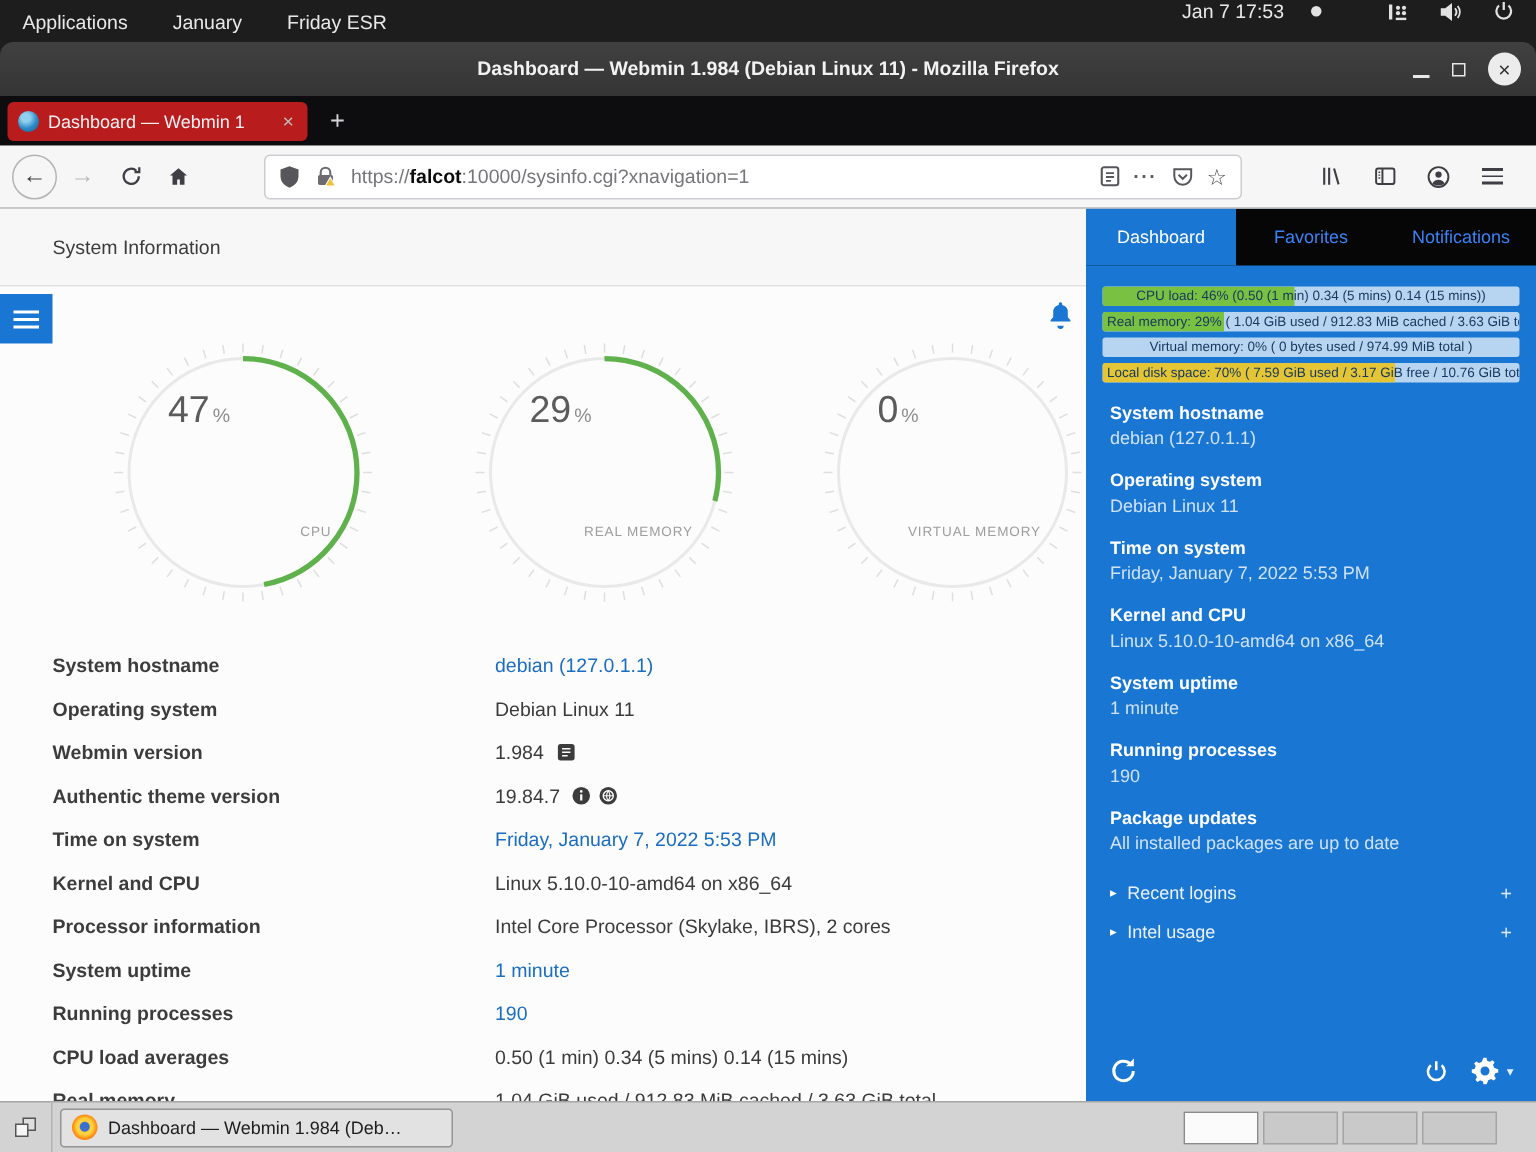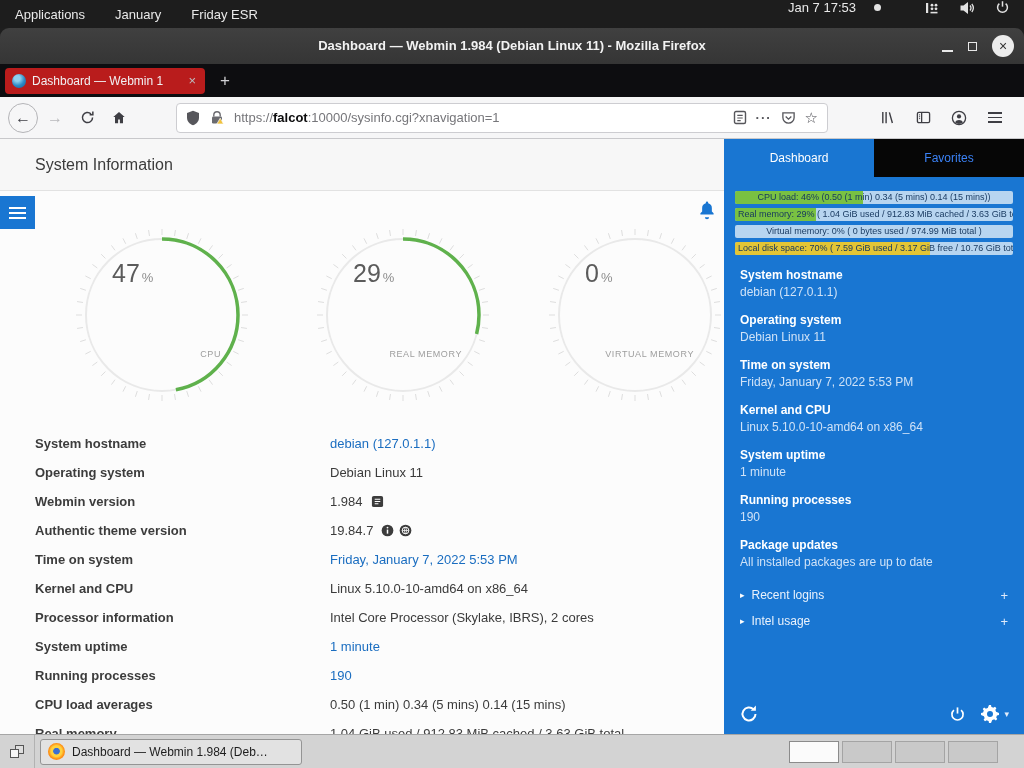--- a/index.html
+++ b/index.html
@@ -57,21 +57,21 @@
   .url-star{font-size:15px;color:#4c4c52;}
   .nav-right{margin-left:44px;display:flex;align-items:center;gap:4px;}
   .menu-bars{display:flex;flex-direction:column;gap:3px;}
   .menu-bars span{display:block;width:14px;height:1.6px;background:#3e3e44;}
 
   
   .content{position:absolute;top:139px;left:0;width:1024px;height:595px;display:flex;z-index:10;}
   .wm-main{position:relative;width:724px;height:100%;background:#fcfcfc;overflow:hidden;}
   .wm-header{height:52px;background:#f7f7f7;border-bottom:1px solid #e2e2e2;
              display:flex;align-items:center;padding-left:35px;}
-  .wm-title{font-size:16px;color:#3c3c3c;}
+  .wm-title{font-size:13px;color:#3c3c3c;}
   .wm-burger{position:absolute;left:0;top:57px;width:35px;height:33px;background:var(--accent);
              display:flex;flex-direction:column;align-items:center;justify-content:center;gap:3px;}
   .wm-burger span{display:block;width:17px;height:2px;background:#fff;}
   .wm-bell{position:absolute;top:60px;right:6px;color:var(--accent);}
 
   .gauge{position:absolute;width:176px;height:176px;top:88px;}
   .gauge svg{position:absolute;left:0;top:0;}
   .gauge-ticks line{stroke:#dedede;stroke-width:1;}
   .gauge-base{fill:none;stroke:#e9e9e9;stroke-width:2;}
   .gauge-arc{fill:none;stroke-width:3.5;}
@@ -490,20 +490,21 @@
         <span class="info-label">Real memory</span>
         <span class="info-value">1.04 GiB used / 912.83 MiB cached / 3.63 GiB total</span>
       </div>
     </div>
   </div>
 
   <div class="wm-side">
     <div class="sb-tabs">
       <div class="sb-tab active">Dashboard</div>
       <div class="sb-tab">Favorites</div>
+      <div class="sb-tab">Notifications</div>
     </div>
 
     <div class="sb-bars">
       <div class="sb-bar" style="background: rgb(183, 213, 240);">
         <div class="sb-bar-fill" style="width: 46%; background: rgb(121, 193, 66);"></div>
         <div class="sb-bar-text">CPU load: 46% (0.50 (1 min) 0.34 (5 mins) 0.14 (15 mins))</div>
       </div>
       <div class="sb-bar" style="background: rgb(183, 213, 240);">
         <div class="sb-bar-fill" style="width: 29%; background: rgb(121, 193, 66);"></div>
         <div class="sb-bar-text">Real memory: 29% ( 1.04 GiB used / 912.83 MiB cached / 3.63 GiB total )</div>

